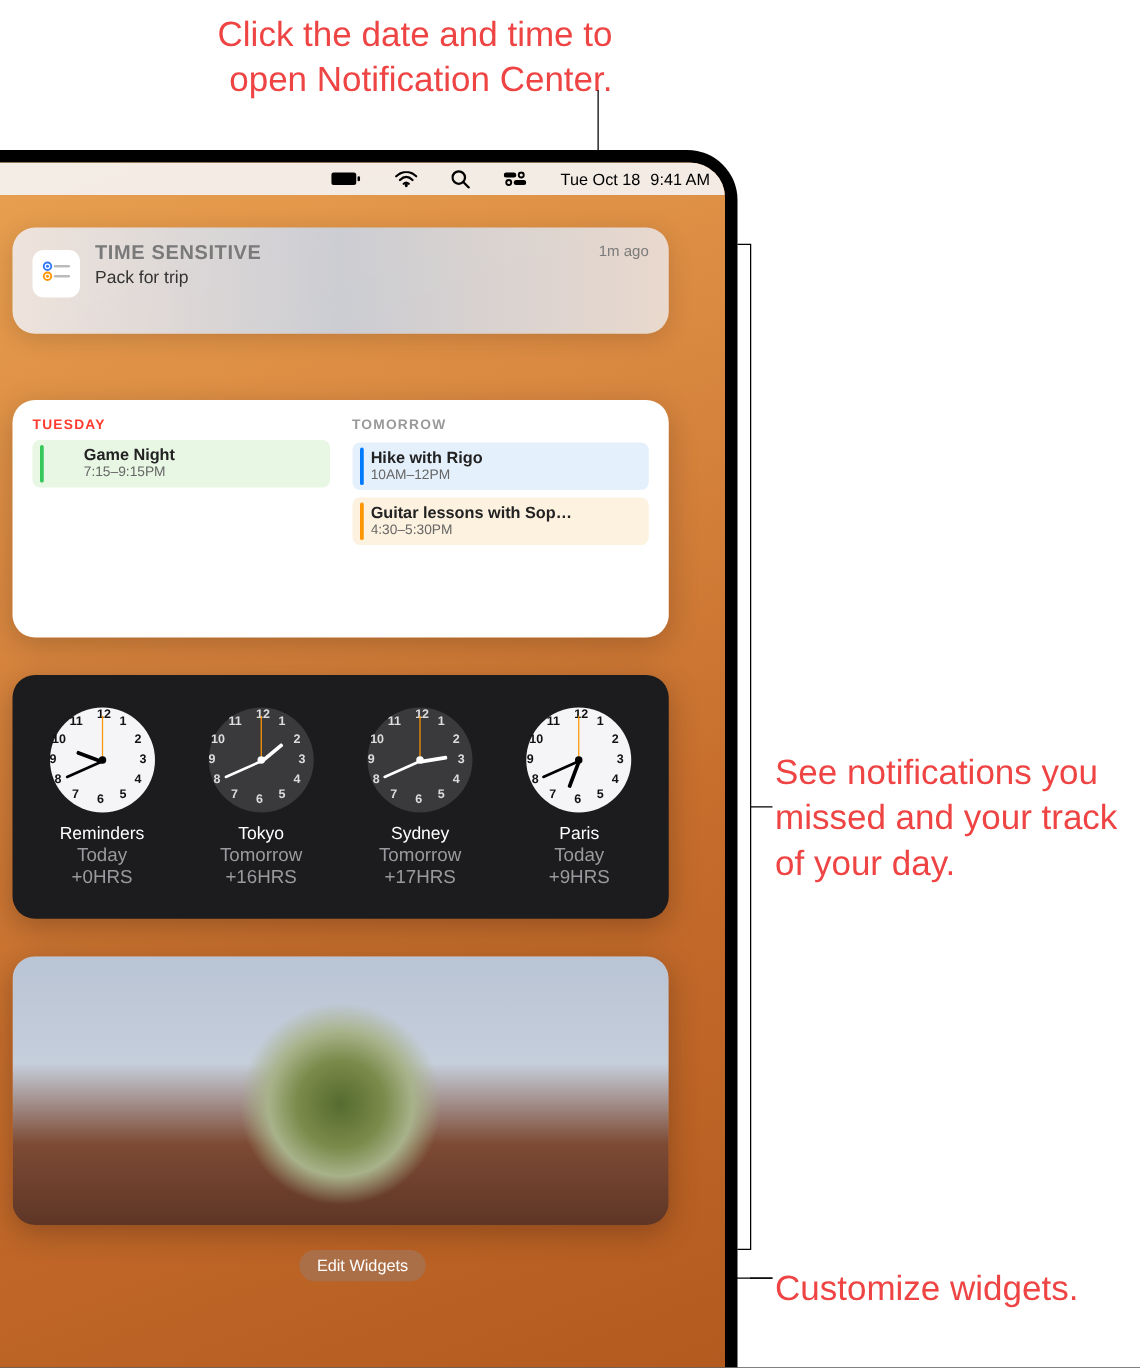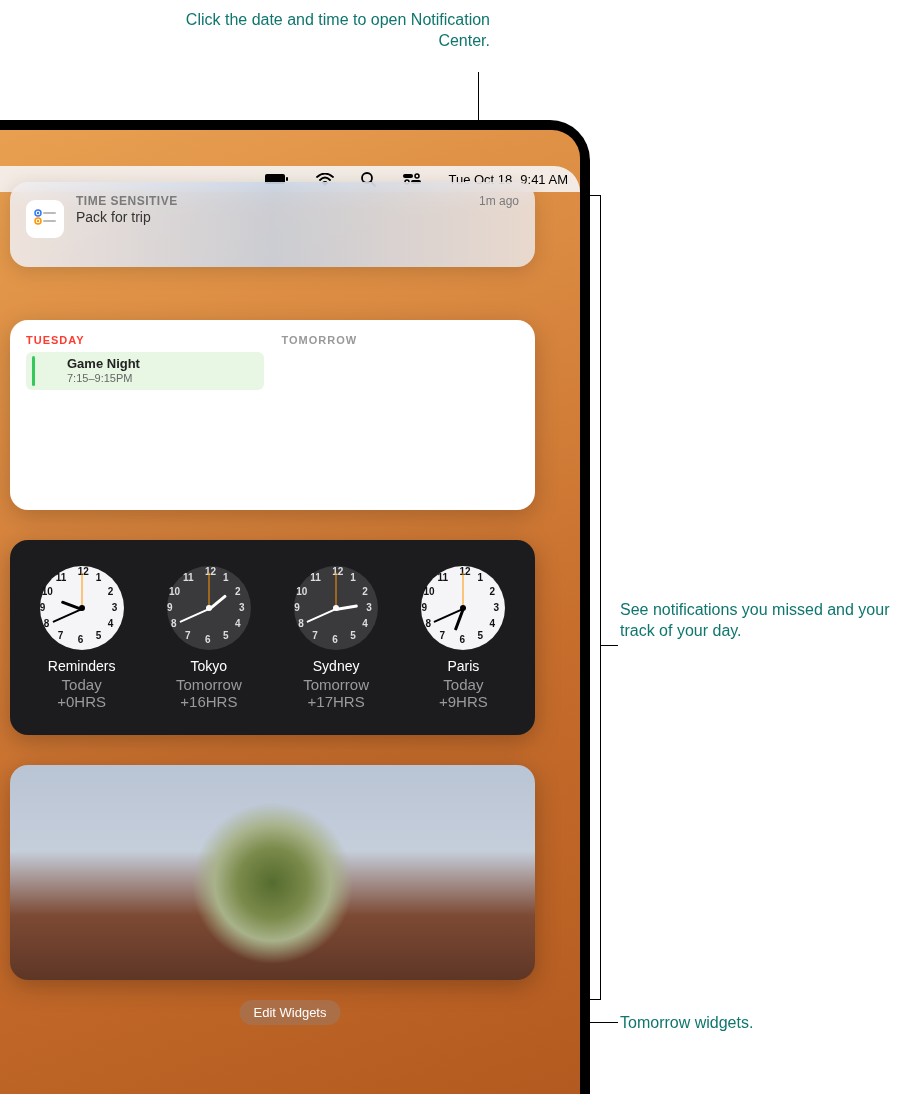--- a/index.html
+++ b/index.html
@@ -8,22 +8,22 @@
     width: 912px;
     height: 1094px;
     background: #fff;
     position: relative;
     overflow: hidden;
   }
 
   
   .callout {
     position: absolute;
-    font-size: 16px;
-    color: #0f766e;
+    font-size: 28px;
+    color: #ef4444;
     line-height: 1.3;
   }
   .callout-top { top: 10px; left: 130px; width: 360px; text-align: right; }
   .callout-right { top: 600px; left: 620px; width: 280px; }
   .callout-bottom { top: 1013px; left: 620px; width: 280px; }
 
   .lead-line { position: absolute; background: #000; }
   .lead-top-v { left: 478px; top: 72px; width: 1px; height: 85px; }
   .lead-right-v { left: 600px; top: 195px; width: 1px; height: 805px; }
   .lead-right-h1 { left: 600px; top: 645px; width: 18px; height: 1px; }
@@ -57,21 +57,20 @@
     height: 26px;
     background: rgba(245,245,245,0.9);
     display: flex;
     align-items: center;
     justify-content: flex-end;
     padding: 0 12px;
     gap: 27px;
     font-size: 13px;
     font-weight: 500;
     border-top-right-radius: 28px;
-    margin-top: 36px;
   }
   .menubar .mb-icon { display: inline-flex; align-items: center; justify-content: center; }
   .menubar .datetime { cursor: pointer; display:flex; gap:8px; }
 
   
   .notif {
     position: absolute;
     top: 52px;
     left: 10px;
     width: 525px;
@@ -84,21 +83,21 @@
     gap: 12px;
     box-shadow: 0 4px 20px rgba(0,0,0,0.15);
   }
   .notif .app-icon {
     width: 38px; height: 38px; border-radius: 9px;
     background: #fff;
     display:flex; align-items:center; justify-content:center;
     margin-top: 6px;
   }
   .notif .body { flex:1; }
-  .notif .tag { font-size: 12px; font-weight: 600; letter-spacing: 0.5px; color: #7a7a7a; text-transform: uppercase; }
+  .notif .tag { font-size: 16px; font-weight: 600; letter-spacing: 0.5px; color: #7a7a7a; text-transform: uppercase; }
   .notif .title { font-size: 15px; font-weight: 700; color: #222; margin-top:2px; }
   .notif .msg { font-size: 14px; color: #333; margin-top:1px; }
   .notif .time { font-size: 12px; color: #7a7a7a; }
 
   
   .cal {
     position: absolute;
     top: 190px;
     left: 10px;
     width: 525px;
@@ -193,21 +192,21 @@
     padding: 5px 14px;
     border-radius: 14px;
     cursor:pointer;
   }
 </style>
 </head>
 <body>
 
 <div class="callout callout-top">Click the date and time to open Notification Center.</div>
 <div class="callout callout-right">See notifications you missed and your track of your day.</div>
-<div class="callout callout-bottom">Tomorrow widgets.</div>
+<div class="callout callout-bottom">Customize widgets.</div>
 
 <div class="lead-line lead-top-v"></div>
 <div class="lead-line lead-right-v"></div>
 <div class="lead-line lead-right-tick-top"></div>
 <div class="lead-line lead-right-tick-bot"></div>
 <div class="lead-line lead-right-h1"></div>
 <div class="lead-line lead-right-h2"></div>
 <div class="lead-line lead-right-h2b"></div>
 
 <div class="laptop-frame">
@@ -273,20 +272,34 @@
               <div style="overflow:hidden;margin-left:26px;">
                 <div class="t">Game Night</div>
                 <div class="tm">7:15–9:15PM</div>
               </div>
             </div>
           </div>
       </div>
       <div class="cal-col">
         <div class="cal-tom">TOMORROW</div>
         <div id="cal-tom-events" style="margin-top:8px;">
+            <div class="cal-event ev-blue">
+              <div class="bar"></div>
+              <div style="overflow:hidden;">
+                <div class="t">Hike with Rigo</div>
+                <div class="tm">10AM–12PM</div>
+              </div>
+            </div>
+            <div class="cal-event ev-orange">
+              <div class="bar"></div>
+              <div style="overflow:hidden;">
+                <div class="t">Guitar lessons with Sop…</div>
+                <div class="tm">4:30–5:30PM</div>
+              </div>
+            </div>
           </div>
       </div>
     </div>
 
     <div class="clocks" id="clocks-container">
         <div class="clock-item">
           <div class="clock-face face-light">
             <span class="num" style="left:38px;top:0px;">12</span>
             <span class="num" style="left:56px;top:6px;">1</span>
             <span class="num" style="left:68px;top:20px;">2</span>

